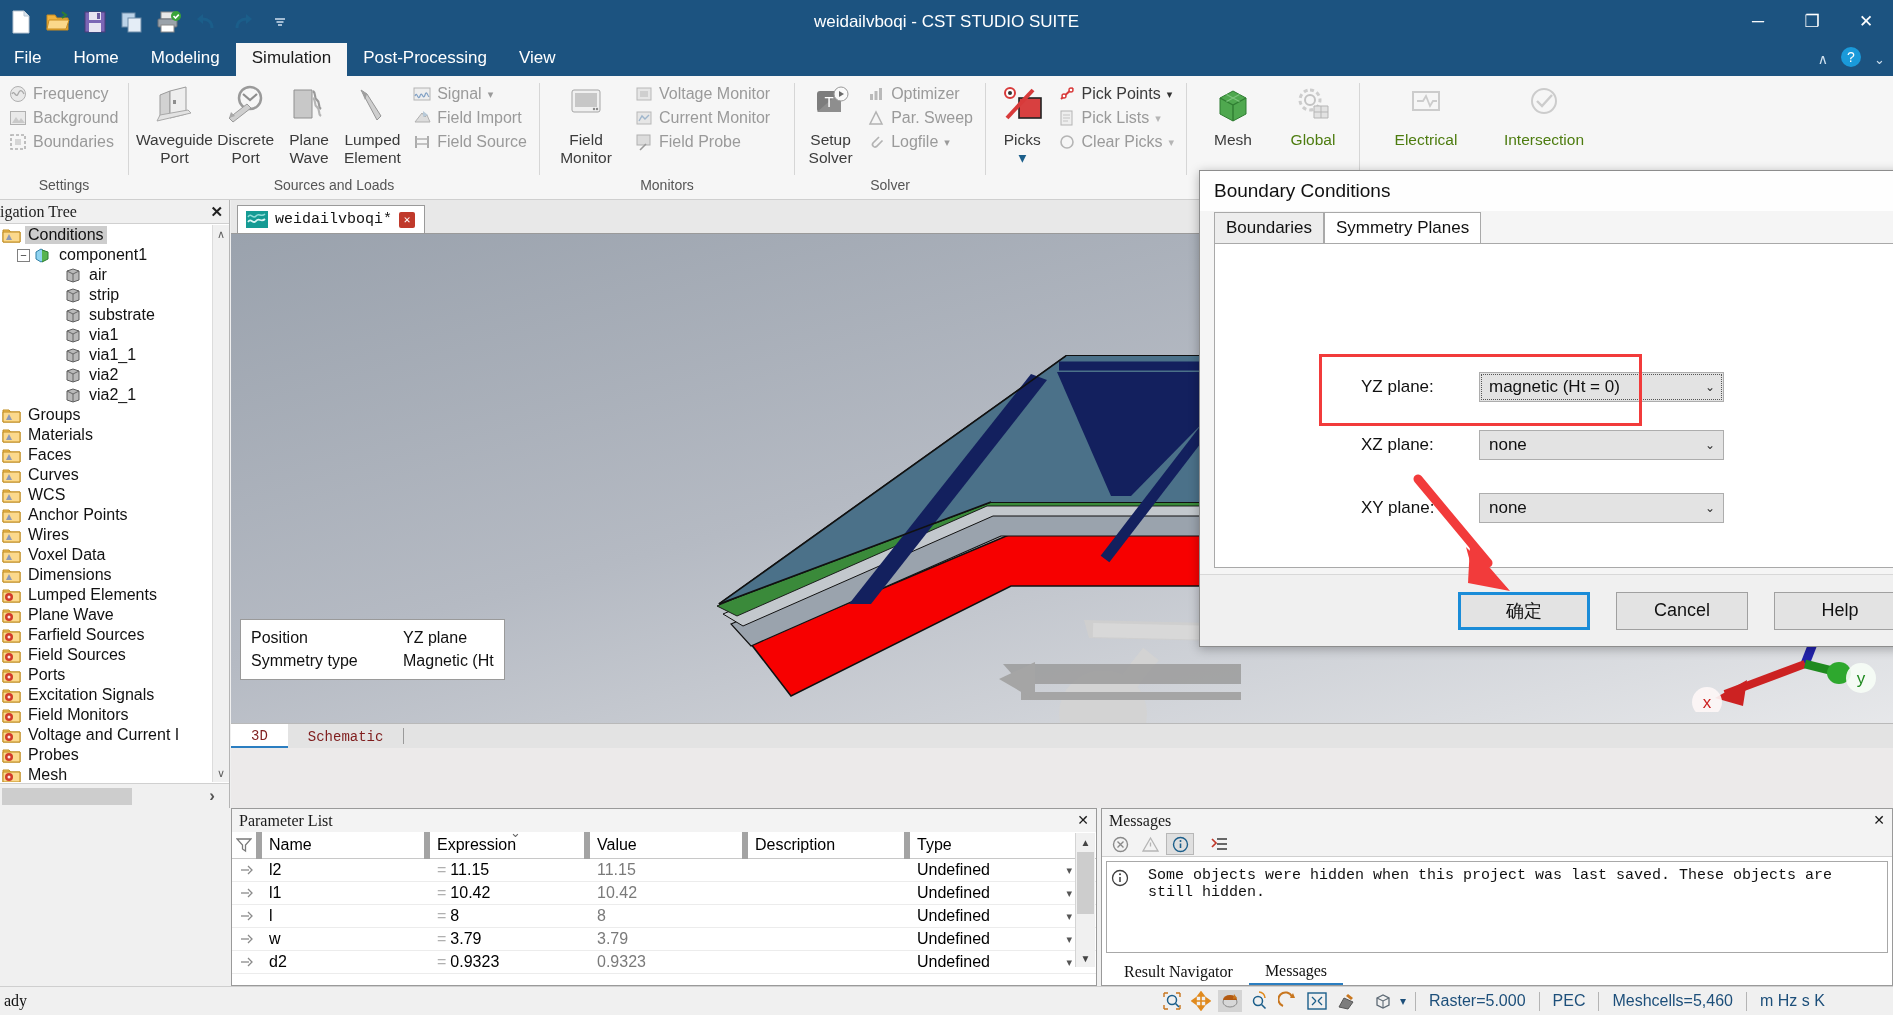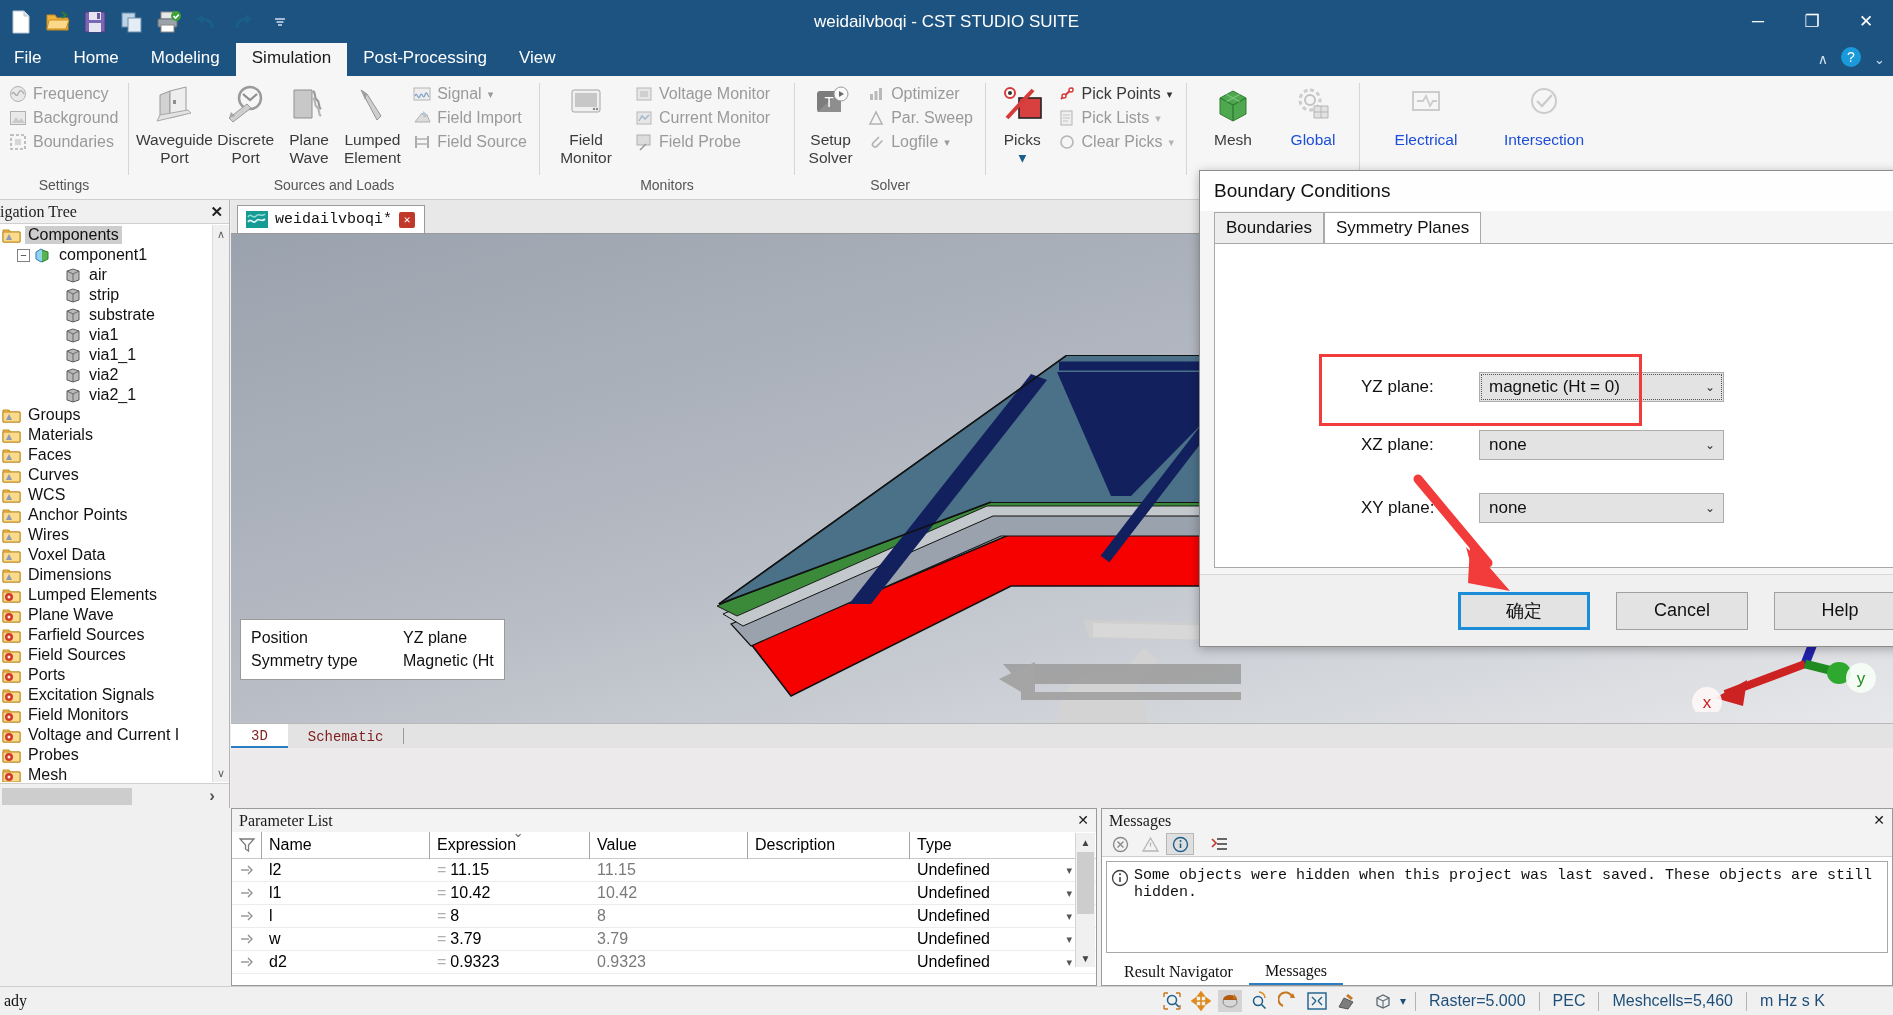--- a/index.html
+++ b/index.html
@@ -70,21 +70,21 @@
     padding:1px 5px 1px 2px; white-space:nowrap; cursor:default;
   }
   .smallitem.enabled { color:#3b3b3b; cursor:pointer; }
   .sicon { width:18px; height:18px; flex:0 0 18px; display:block; }
 
   .bigbtn {
     width:78px; display:flex; flex-direction:column; align-items:center;
     font-size:15.5px; color:#3b3b3b; line-height:18px; text-align:center; cursor:pointer;
     padding-top:2px;
   }
-  .bigbtn.dim { color:#1d4ed8; }
+  .bigbtn.dim { color:#4d7c0f; }
   .bigicon { width:46px; height:44px; margin-bottom:3px; }
   .bigbtn .lbl2 { display:block; }
 
   
   .navtree {
     position:absolute; left:0; top:200px; width:230px; height:608px;
     background:#ffffff; border-right:1px solid #b5b5b5;
   }
   .nav-header {
     height:24px; background:#f0f0f0; display:flex; align-items:center;
@@ -161,21 +161,21 @@
   .panel-title {
     height:23px; background:#f3f3f3; font-family:"Liberation Serif", serif; font-size:16px;
     color:#1a1a1a; display:flex; align-items:center; padding-left:7px; position:relative;
   }
   .panel-title .cls { position:absolute; right:7px; cursor:pointer; font-size:14px; }
   .paramlist { width:866px; }
   .pt-head {
     display:flex; height:27px; align-items:center; background:#fff;
     border-bottom:1px solid #c8c8c8;
   }
-  .pt-head > div { border-right:1px solid #a3a3a3; height:27px; display:flex; align-items:center; padding-left:7px; position:relative;}
+  .pt-head > div { border-right:6px solid #a3a3a3; height:27px; display:flex; align-items:center; padding-left:7px; position:relative;}
   .pt-head .c0 { width:30px; justify-content:center; padding-left:0; }
   .c1 { width:168px; } .c2 { width:160px; } .c3 { width:158px; } .c4 { width:162px; } .c5 { width:170px; }
   .pt-row { display:flex; height:23px; align-items:center; border-bottom:1px solid #ececec; }
   .pt-row > div { height:23px; display:flex; align-items:center; padding-left:7px; }
   .pt-row .c0 { width:30px; justify-content:center; padding-left:0; }
   .pt-row .eq { color:#b0b0b0; margin-right:4px; }
   .pt-row .val { color:#7a7a7a; }
   .pt-row .type { width:170px; justify-content:space-between; padding-right:8px; }
   .pt-scroll { position:absolute; right:1px; top:24px; width:20px; bottom:18px; background:#f0f0f0; border-left:1px solid #d4d4d4;}
   .pt-scroll .a { height:18px; display:flex; align-items:center; justify-content:center; font-size:10px; color:#444; cursor:pointer;}
@@ -186,21 +186,21 @@
   .msg-toolbar {
     height:25px; background:#f3f3f3; border-bottom:1px solid #cfcfcf;
     display:flex; align-items:center; gap:2px; padding-left:4px;
   }
   .mbtn { width:28px; height:22px; display:flex; align-items:center; justify-content:center; cursor:pointer; }
   .mbtn.pressed { background:#dfdfdf; border:1px solid #b7b7b7; }
   .msg-body {
     position:absolute; left:4px; right:4px; top:52px; bottom:32px;
     border:1px solid #a8a8a8; background:#fff; overflow:hidden;
     font-family:"Liberation Mono", monospace; font-size:15px; color:#111;
-    padding:5px 4px 0 4px; display:flex; gap:5px;
+    padding:5px 4px 0 4px; display:flex; gap:19px;
   }
   .msg-tabs { position:absolute; left:0; right:0; bottom:0; height:30px; display:flex; align-items:stretch; padding-left:6px;}
   .mtab {
     padding:3px 16px 0 16px; font-family:"Liberation Serif", serif; font-size:16px; color:#111;
     cursor:pointer; display:flex; align-items:center;
   }
   .mtab.active { background:#fff; border-bottom:2px solid #2b7ec1; }
 
   
   .statusbar {
@@ -628,21 +628,21 @@
     <div class="nav-list" id="nav-list">
         <div class="nrow selected">
           <span class="ind" style="width: 0px;"></span>
           <span style="display: inline-flex;">
             <svg class="nicon" viewBox="0 0 19 17">
               <path d="M1 3h6l1.5 2H18v10H1z" fill="#f2c05a" stroke="#c08c1f"></path>
               <path d="M1 5h17v10H1z" fill="#fbd98d" stroke="#c08c1f"></path>
               <path d="M7 7l3 6H4z" fill="#8d99b5"></path>
             </svg>
           </span>
-          <span class="txt">Components</span>
+          <span class="txt">Conditions</span>
         </div>
         <div class="nrow">
           <span class="ind" style="width: 15px;"></span>
           <span class="expander">−</span>
           <span style="display: inline-flex;">
             <svg class="nicon" viewBox="0 0 19 17">
               <path d="M3 5l5-3 5 3v7l-5 3-5-3z" fill="#8fd3f0" stroke="#2e7fa5"></path>
               <path d="M9 3l6 2v7l-6 3" fill="#57b44f" stroke="#2e7d32"></path>
             </svg>
           </span>

